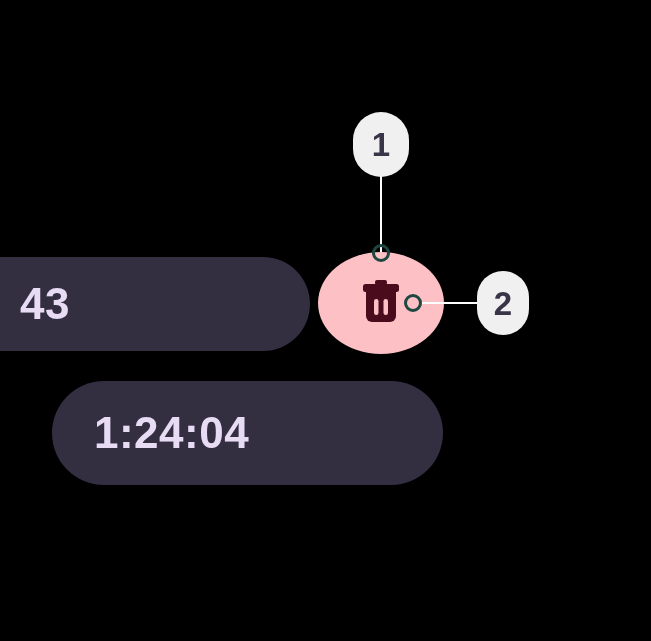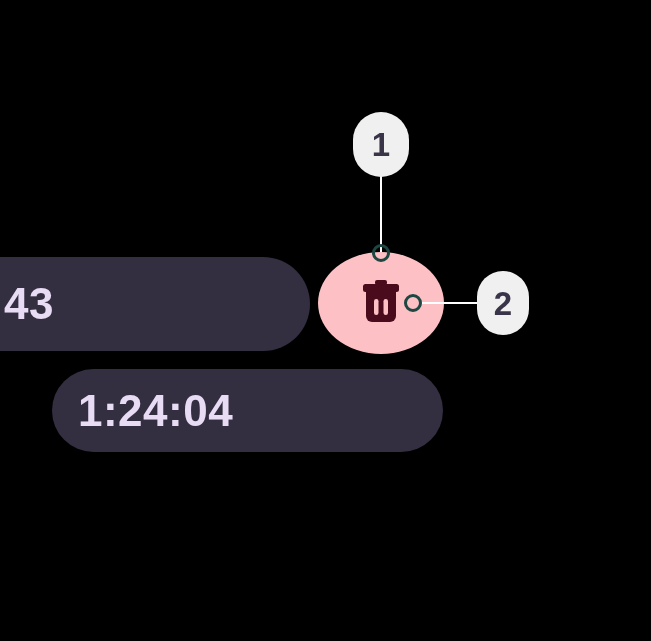--- a/index.html
+++ b/index.html
@@ -26,34 +26,35 @@
     background: #342e41;
     border-radius: 999px;
     box-sizing: border-box;
   }
   .pill-label {
     color: #e8dcf5;
     font-size: 44px;
     font-weight: 700;
     letter-spacing: 0.5px;
     white-space: nowrap;
+    margin-left: 16px;
   }
 
   #pill-count {
     left: -120px;
     top: 257px;
     width: 430px;
     height: 94px;
     padding-left: 124px;
   }
   #pill-duration {
     left: 52px;
-    top: 369px;
+    top: 381px;
     width: 391px;
-    height: 83px;
+    height: 104px;
     padding-left: 26px;
     text-align: center;
   }
 
   
   #delete-action {
     position: absolute;
     left: 318px;
     top: 252px;
     width: 126px;

